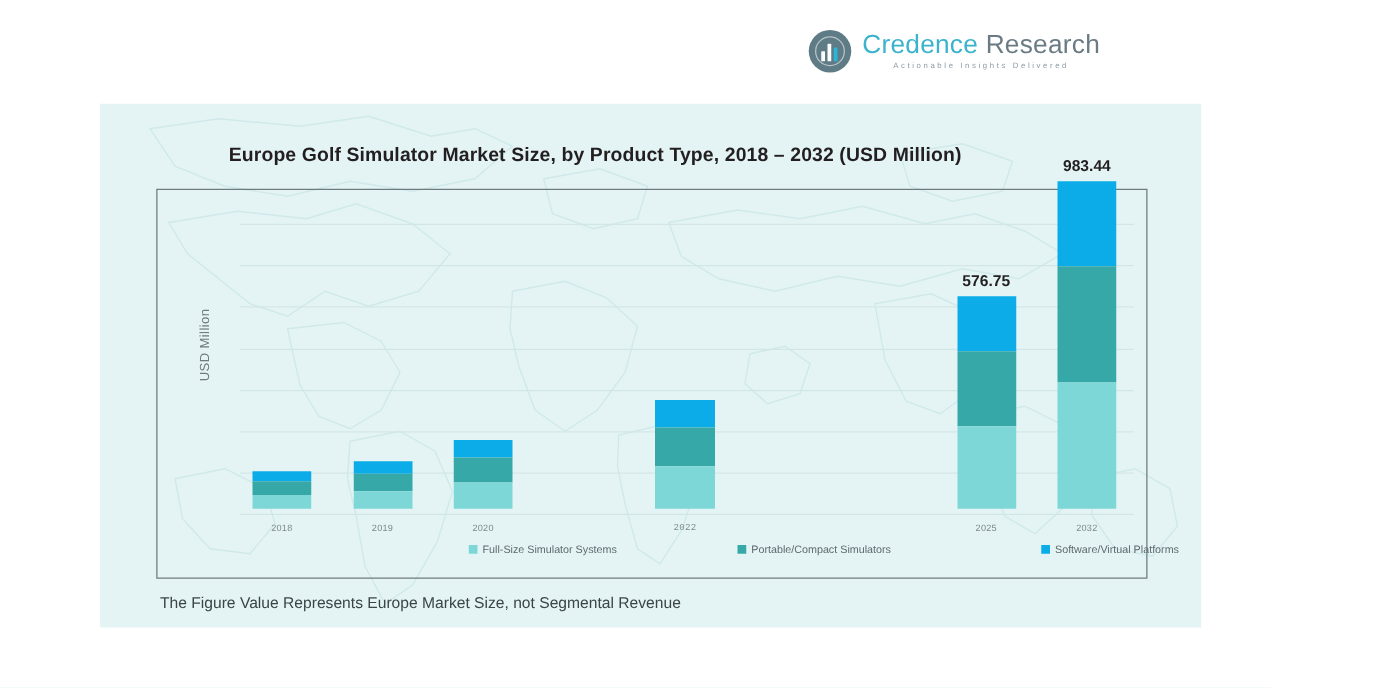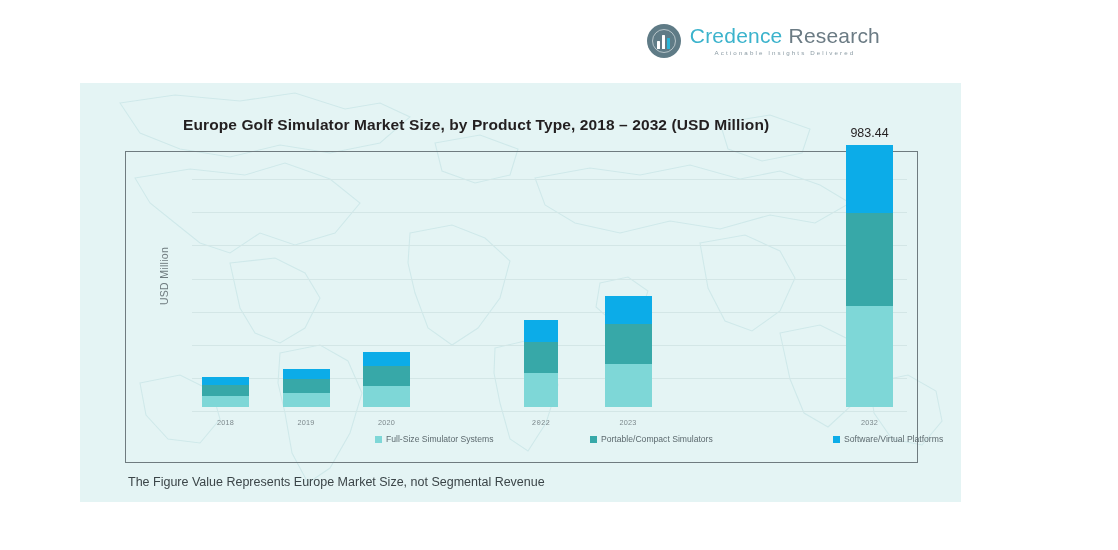--- a/index.html
+++ b/index.html
@@ -78,21 +78,21 @@
   
   #bars{
     position:absolute;left:66px;top:0;right:6px;bottom:55px;
   }
   .bar-col{
     position:absolute;bottom:0;width:47px;
   }
   .seg{width:100%;display:block;}
   .bar-label{
     position:absolute;left:50%;transform:translateX(-50%);
-    font-size:12.5px;color:#231f20;white-space:nowrap;
+    font-size:12.5px;color:#231f20;white-space:nowrap;font-weight:bold;
   }
   .xtick{
     position:absolute;bottom:-20px;left:50%;transform:translateX(-50%);
     font-size:7.3px;color:#7d898d;white-space:nowrap;letter-spacing:.2px;
   }
   
   #legend{
     position:absolute;left:66px;bottom:10px;right:10px;height:18px;
   }
   .legend-item{
@@ -171,31 +171,32 @@
             <span class="seg" title="Portable/Compact Simulators 2019: 58" style="height: 13.5509px; background: rgb(55, 168, 168);"></span>
             <span class="seg" title="Full-Size Simulator Systems 2019: 62" style="height: 14.4855px; background: rgb(126, 215, 215);"></span>
             <div class="xtick">2019</div>
           </div>
           <div class="bar-col" style="left: 171px; width: 47px;">
             <span class="seg" title="Software/Virtual Platforms 2020: 60" style="height: 14.0182px; background: rgb(12, 172, 232);"></span>
             <span class="seg" title="Portable/Compact Simulators 2020: 85" style="height: 19.8591px; background: rgb(55, 168, 168);"></span>
             <span class="seg" title="Full-Size Simulator Systems 2020: 92" style="height: 21.4945px; background: rgb(126, 215, 215);"></span>
             <div class="xtick">2020</div>
           </div>
-          <div class="bar-col" style="left: 332px; width: 34px; font-family: Liberation Mono, monospace;">
+          <div class="bar-col" style="left: 332px; width: 48px; font-family: Liberation Mono, monospace;">
             <span class="seg" title="Software/Virtual Platforms 2022: 95" style="height: 22.1955px; background: rgb(12, 172, 232);"></span>
             <span class="seg" title="Portable/Compact Simulators 2022: 133" style="height: 31.0736px; background: rgb(55, 168, 168);"></span>
             <span class="seg" title="Full-Size Simulator Systems 2022: 145" style="height: 33.8773px; background: rgb(126, 215, 215);"></span>
             <div class="xtick">2022</div>
           </div>
-          <div class="bar-col" style="left: 412.5px; width: 47px;">
-            <span class="seg" title="Software/Virtual Platforms 2023: 122" style="height: 28.5036px; background: rgb(12, 172, 232);"></span>
-            <span class="seg" title="Portable/Compact Simulators 2023: 170" style="height: 39.7182px; background: rgb(55, 168, 168);"></span>
-            <span class="seg" title="Full-Size Simulator Systems 2023: 185" style="height: 43.2227px; background: rgb(126, 215, 215);"></span>
-            <div class="xtick">2023</div>
+          <div class="bar-col" style="left: 573.5px; width: 47px;">
+            <span class="seg" title="Software/Virtual Platforms 2025: 186" style="height: 43.4564px; background: rgb(12, 172, 232);"></span>
+            <span class="seg" title="Portable/Compact Simulators 2025: 258" style="height: 60.2782px; background: rgb(55, 168, 168);"></span>
+            <span class="seg" title="Full-Size Simulator Systems 2025: 282" style="height: 65.8855px; background: rgb(126, 215, 215);"></span>
+            <div class="bar-label" style="bottom: 174.62px;">576.75</div>
+            <div class="xtick">2025</div>
           </div>
           <div class="bar-col" style="left: 654px; width: 47px;">
             <span class="seg" title="Software/Virtual Platforms 2032: 288" style="height: 67.2873px; background: rgb(12, 172, 232);"></span>
             <span class="seg" title="Portable/Compact Simulators 2032: 401" style="height: 93.6882px; background: rgb(55, 168, 168);"></span>
             <span class="seg" title="Full-Size Simulator Systems 2032: 431" style="height: 100.697px; background: rgb(126, 215, 215);"></span>
             <div class="bar-label" style="bottom: 266.673px;">983.44</div>
             <div class="xtick">2032</div>
           </div>
         </div>
       <div id="legend">

